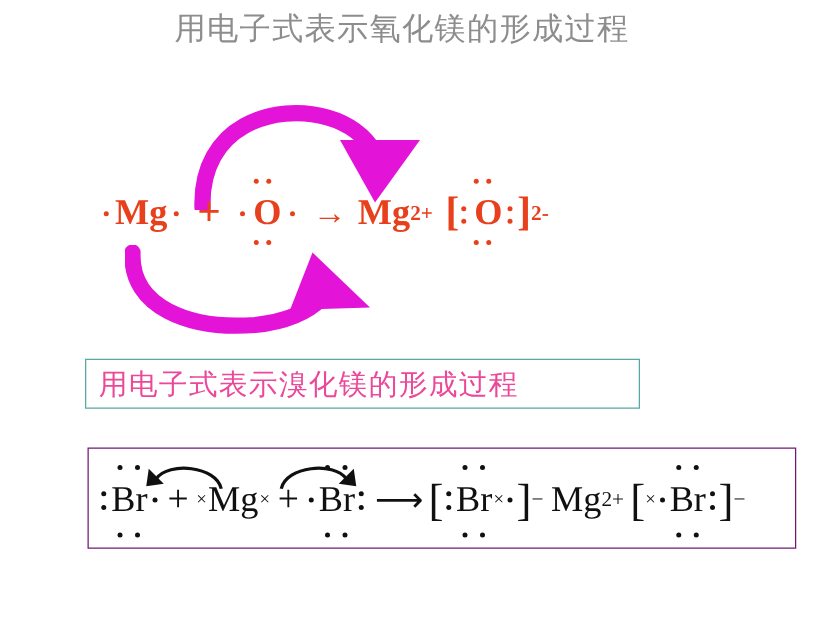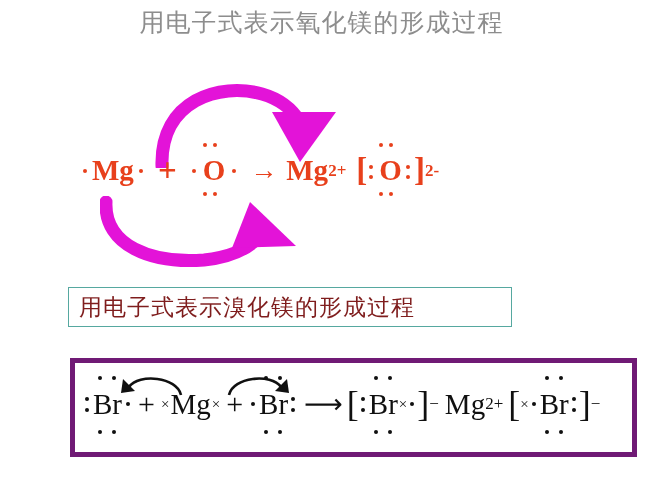--- a/index.html
+++ b/index.html
@@ -88,32 +88,32 @@
     position:absolute;
     left:68px;top:287px;
     width:444px;height:40px;
     border:1px solid #56a8a0;
     box-sizing:border-box;
     display:flex;align-items:center;
   }
   #subheading-text{
     font-family:"Liberation Sans",sans-serif;
     font-size:23px;
-    color:#7f1d1d;
+    color:#ec4899;
     letter-spacing:1px;
     padding-left:10px;
     white-space:nowrap;
   }
 
   
   #mgbr2-box{
     position:absolute;
     left:70px;top:358px;
-    width:567px;height:99px;
-    border:5px solid #701a75;
+    width:567px;height:81px;
+    border:1px solid #701a75;
     box-sizing:border-box;
   }
   #equation-mgbr2{
     position:absolute;
     left:8px;top:20px;
     display:flex;align-items:center;
     font-family:"Liberation Serif",serif;
     font-size:29px;
     color:#101010;
     white-space:nowrap;

